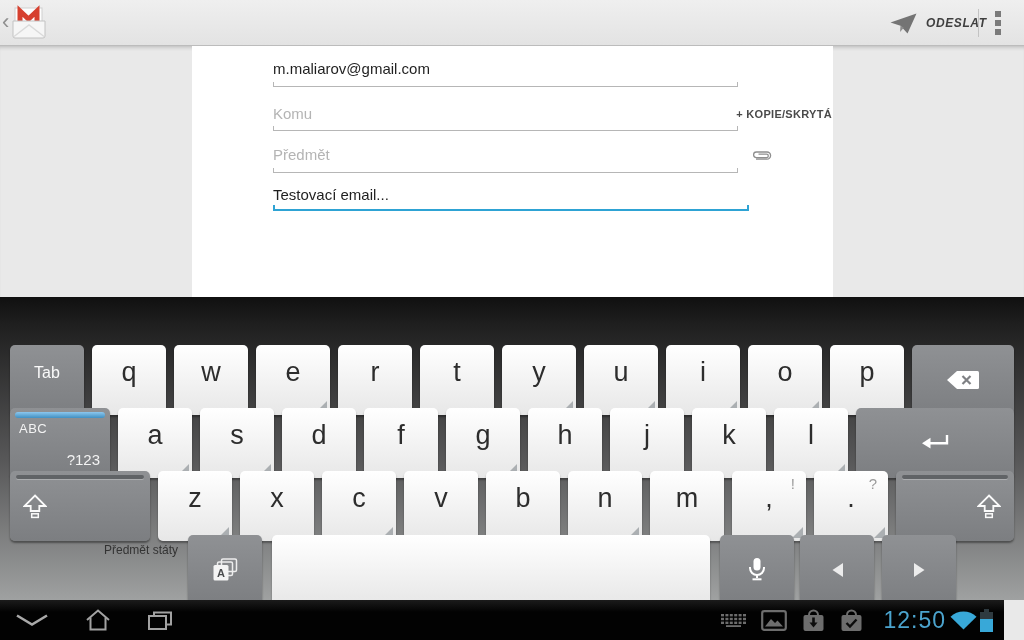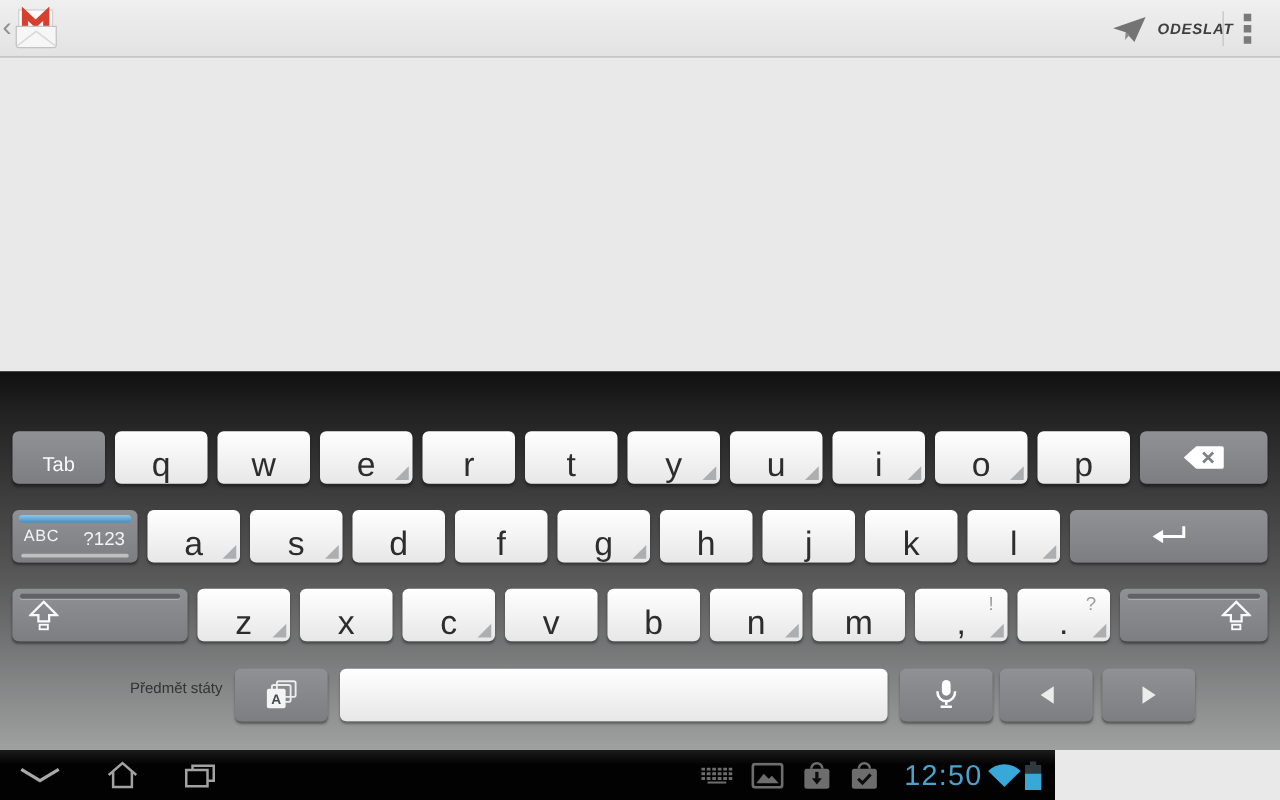--- a/index.html
+++ b/index.html
@@ -26,42 +26,42 @@
   .fld-placeholder{color:#b4b4b4;}
   .u-line{position:absolute;height:5px;box-sizing:border-box;
     border-left:1px solid #b6b6b6;border-right:1px solid #b6b6b6;border-bottom:1px solid #b6b6b6;}
   .u-line-focus{border-left:2px solid #2ea3d4;border-right:2px solid #2ea3d4;border-bottom:2px solid #2ea3d4;height:6px;}
   .cc-bcc{position:absolute;right:0;top:62px;font-size:11px;font-weight:bold;color:#4a4a4a;letter-spacing:.3px;padding-right:1px;}
   .clip-button{position:absolute;left:558px;top:100px;width:28px;height:18px;display:flex;align-items:center;}
 
   
   .keyboard{position:absolute;top:297px;left:0;width:1024px;height:303px;
     background:linear-gradient(180deg,#101010 0%,#1f1f1f 9%,#59595a 55%,#9fa1a1 100%);}
-  .key{position:absolute;height:42px;border-radius:5px;box-shadow:0 2px 2px rgba(0,0,0,.35);}
+  .key{position:absolute;height:70px;border-radius:5px;box-shadow:0 2px 2px rgba(0,0,0,.35);}
   .key-light{background:linear-gradient(#ffffff,#e7e7e7);color:#2d2d2d;}
   .key-dark{background:linear-gradient(#8f9194,#7c7e81);color:#fff;box-shadow:0 2px 2px rgba(0,0,0,.4);}
   .key-label{display:block;text-align:center;line-height:55px;font-size:27px;}
   [data-name="key-tab"] .key-label{font-size:16px;color:#fafafa;}
   .key-icon{position:absolute;left:0;top:0;right:0;bottom:0;display:flex;align-items:center;justify-content:center;}
   .key-corner{position:absolute;right:3px;bottom:3px;width:0;height:0;
     border-left:11px solid transparent;border-bottom:11px solid #abafb2;}
   .key-hint{position:absolute;top:5px;right:11px;font-size:15px;color:#9b9b9b;line-height:1;}
   .mode-ind{position:absolute;top:4px;left:5px;right:5px;height:6px;border-radius:3px;background:linear-gradient(#8cc7ee,#4190c2);}
   .mode-abc{position:absolute;top:13px;left:9px;font-size:13px;color:#f3f3f3;letter-spacing:.5px;}
   .mode-123{position:absolute;bottom:10px;right:10px;font-size:15px;color:#f3f3f3;}
   .mode-bottom{position:absolute;bottom:4px;left:7px;right:7px;height:3px;border-radius:2px;background:#c9cbcb;opacity:.85;}
   .shift-groove{position:absolute;top:4px;left:6px;right:6px;height:4px;border-radius:2px;background:#606366;box-shadow:0 1px 0 rgba(255,255,255,.28);}
   .key-icon.shift-left{justify-content:flex-start;padding-left:13px;}
   .key-icon.shift-right{justify-content:flex-end;padding-right:13px;}
   .kb-lang-label{position:absolute;top:240px;left:0;width:178px;text-align:right;color:#161616;line-height:1.15;}
   .lang-main{font-size:16px;}
   .lang-sub{font-size:12px;color:#333;margin-top:2px;}
 
   
-  .nav-bar{position:absolute;top:600px;left:0;width:844px;height:40px;
+  .nav-bar{position:absolute;top:600px;left:0;width:1004px;height:40px;
     background:linear-gradient(#1b1b1b,#020202 30%);}
   .nav-btn{position:absolute;top:0;height:40px;display:flex;align-items:center;justify-content:center;width:44px;}
   .status-cluster{position:absolute;right:10px;top:0;height:40px;display:flex;align-items:center;}
   .tray-icon{margin-left:15px;display:flex;align-items:center;}
   .clock{margin-left:20px;margin-right:3px;font-size:23px;color:#4ba3cd;letter-spacing:1px;}
   .wifi{margin-left:1px;}
   .battery{margin-left:2px;}
 </style>
 </head>
 <body>
@@ -91,20 +91,44 @@
       <span class="send-label" data-name="send-button-label">ODESLAT</span>
     </div>
     <div class="ab-divider" data-name="action-bar-divider"></div>
     <div class="overflow-button" data-name="overflow-menu-button">
       <i data-name="overflow-dot"></i>
       <i data-name="overflow-dot"></i>
       <i data-name="overflow-dot"></i>
     </div>
   </div>
 
+  <div class="content" data-name="compose-content-area">
+    <div class="card" data-name="compose-card">
+
+      <div class="fld-text" style="left:81px;top:14px;" data-name="from-field">m.maliarov@gmail.com</div>
+      <div class="u-line" style="left:81px;top:36px;width:465px;" data-name="field-underline"></div>
+
+      <div class="fld-text fld-placeholder" style="left:81px;top:59px;" data-name="to-field">Komu</div>
+      <div class="cc-bcc" data-name="add-cc-bcc-button">+ KOPIE/SKRYTÁ</div>
+      <div class="u-line" style="left:81px;top:80px;width:465px;" data-name="field-underline"></div>
+
+      <div class="fld-text fld-placeholder" style="left:81px;top:100px;" data-name="subject-field">Předmět</div>
+      <div class="clip-button" data-name="attach-button">
+        <span data-name="paperclip-icon" style="display:flex;">
+          <svg width="23" height="13" viewBox="0 0 23 13">
+            <path d="M6 10.2 h11 a3.6 3.6 0 0 0 0 -7.2 H6.4 a2.8 2.8 0 0 0 0 5.6 H16.6 a1.7 1.7 0 0 0 0 -3.4 H8.5" fill="none" stroke="#8f8f8f" stroke-width="1.3"></path>
+          </svg>
+        </span>
+      </div>
+      <div class="u-line" style="left:81px;top:122px;width:465px;" data-name="field-underline"></div>
+
+      <div class="fld-text" style="left:81px;top:140px;" data-name="body-field">Testovací email...</div>
+      <div class="u-line u-line-focus" style="left:81px;top:159px;width:476px;" data-name="body-underline-focused"></div>
+    </div>
+  </div>
 
   <div class="keyboard" id="keyboard" data-name="onscreen-keyboard">
     <div class="kb-lang-label" data-name="keyboard-language-label" style="top:245px;">
       <div class="lang-sub" data-name="language-region">Předmět státy</div>
     </div>
   <div class="key key-dark" data-name="key-tab" style="left: 10px; width: 74px; top: 48px;">
         <span class="key-label" data-name="key-label">Tab</span>
       </div>
       <div class="key key-light" data-name="key-q" style="left: 92px; width: 74px; top: 48px;">
         <span class="key-label" data-name="key-label">q</span>

